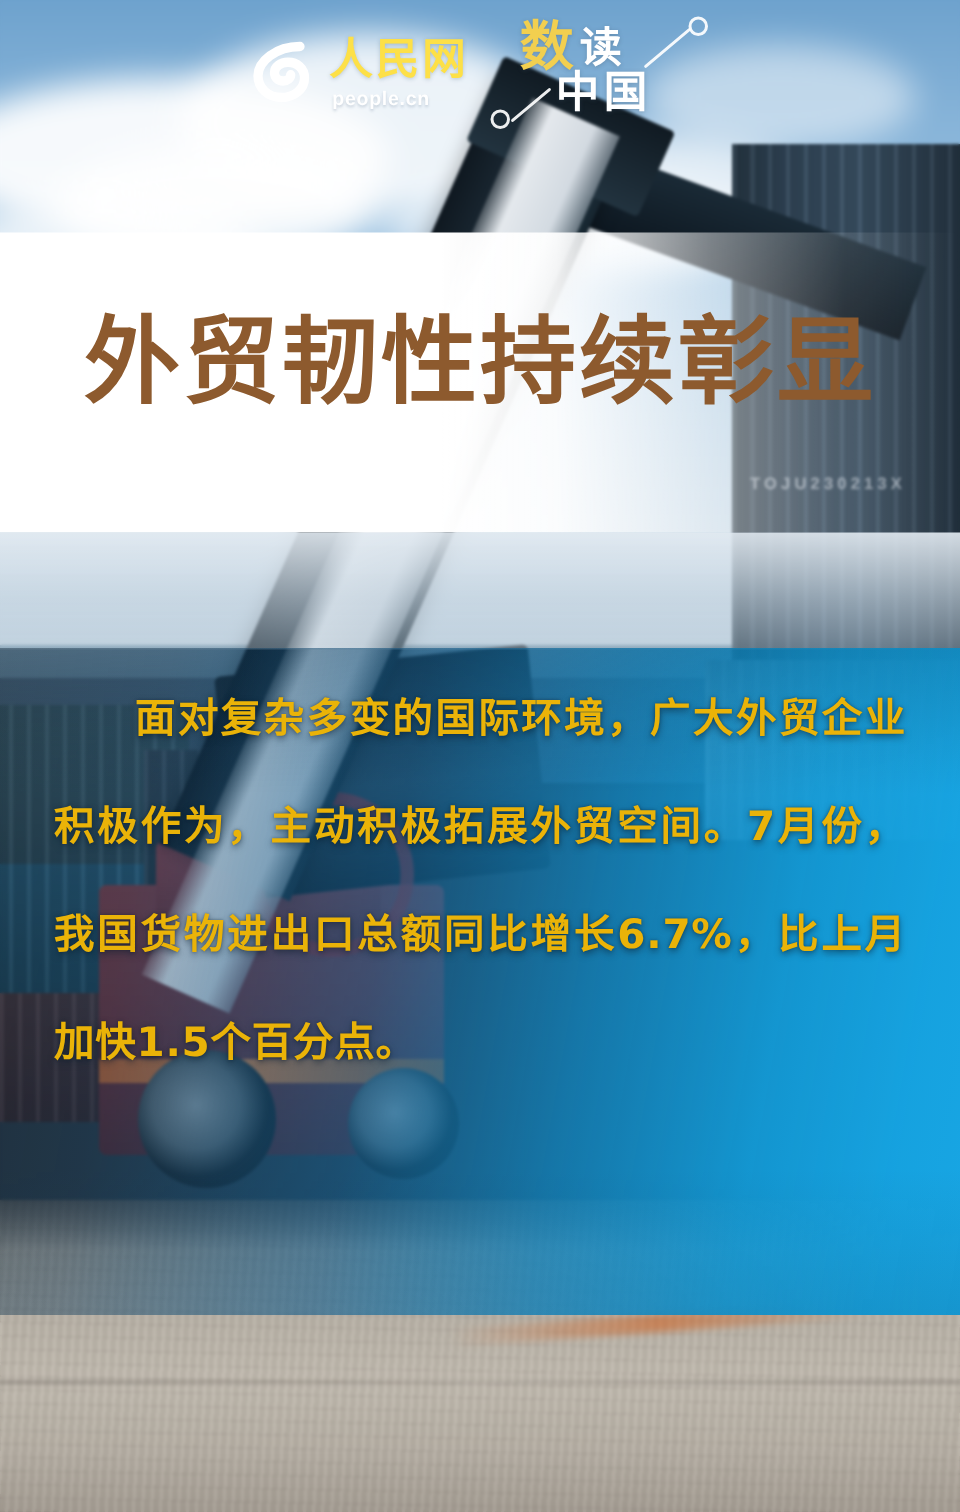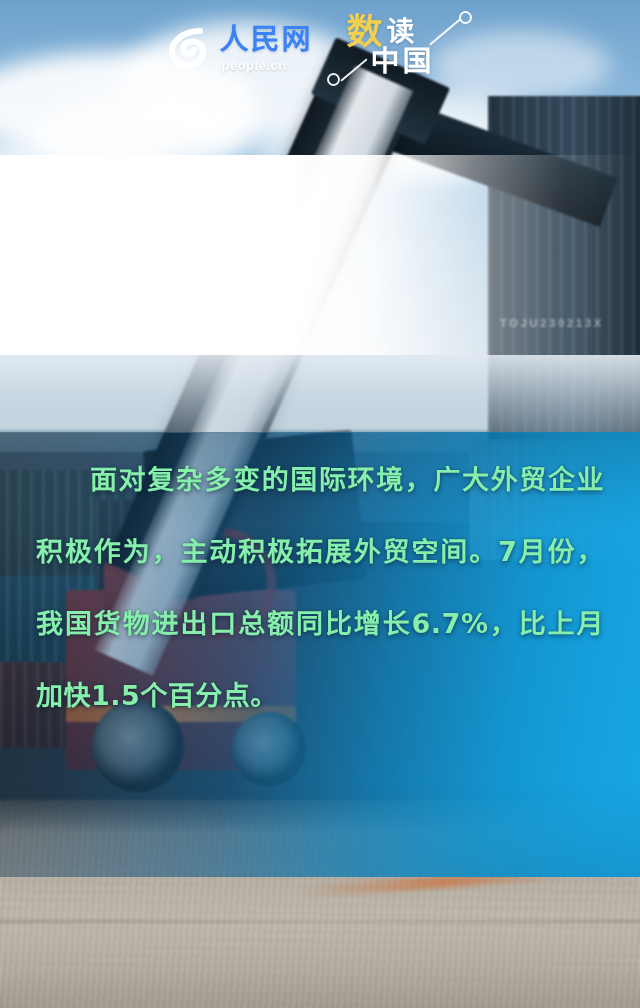--- a/index.html
+++ b/index.html
@@ -226,21 +226,21 @@
   
   .header{
     position:absolute;left:0;top:0;width:640px;height:96px;
     display:flex;align-items:center;justify-content:center;gap:26px;
   }
   .logo-people{display:flex;align-items:center;gap:9px;}
   .logo-mark{width:44px;height:44px;position:relative;flex:none;}
   .logo-people-text{display:flex;flex-direction:column;align-items:flex-start;line-height:1;}
   .logo-cn{
     font:700 29px/1 "DejaVu Serif","Liberation Serif",serif;
-    color:#3b82f6;letter-spacing:2px;
+    color:#fde047;letter-spacing:2px;
     text-shadow:0 1px 3px rgba(40,70,100,.25);
   }
   .logo-latin{
     font:700 13px/1 "Liberation Sans",sans-serif;
     color:#fff;letter-spacing:.5px;margin-top:5px;margin-left:2px;
     text-shadow:0 1px 2px rgba(40,70,100,.22);
   }
   .logo-shudu{position:relative;width:135px;height:74px;flex:none;}
   .shudu-row{position:absolute;display:flex;align-items:flex-end;}
   .shudu-r1{left:8px;top:2px;}
@@ -272,21 +272,21 @@
     text-align:center;
     font:700 64px/1.05 "DejaVu Serif","Liberation Serif",serif;
     letter-spacing:2px;
     color:#8d5a2e;
     white-space:nowrap;
   }
 
   
   .body-copy{
     position:absolute;left:36px;top:444px;width:568px;
-    color:#86efac;
+    color:#eab308;
     font:700 27px/1.0 "DejaVu Sans","Liberation Sans",sans-serif;
     text-shadow:0 2px 5px rgba(10,30,48,.55),0 0 2px rgba(10,30,48,.4);
   }
   .body-copy p{
     margin:0 0 14px 0;
     text-indent:2em;
     letter-spacing:.5px;
     line-height:72px;
     text-align:justify;
     text-justify:inter-ideograph;
@@ -374,18 +374,19 @@
       <div class="deco">
         <span class="deco-line d-tr-line"></span>
         <span class="deco-dot d-tr-dot"></span>
         <span class="deco-line d-bl-line"></span>
         <span class="deco-dot d-bl-dot"></span>
       </div>
     </div>
 
   </div>
 
+  <div class="title">外贸韧性持续彰显</div>
 
   <div class="body-copy">
     <p>面对复杂多变的国际环境，广大外贸企业积极作为，主动积极拓展外贸空间。7月份，我国货物进出口总额同比增长6.7%，比上月加快1.5个百分点。</p>
   </div>
 
 </div>
 
 </body></html>

